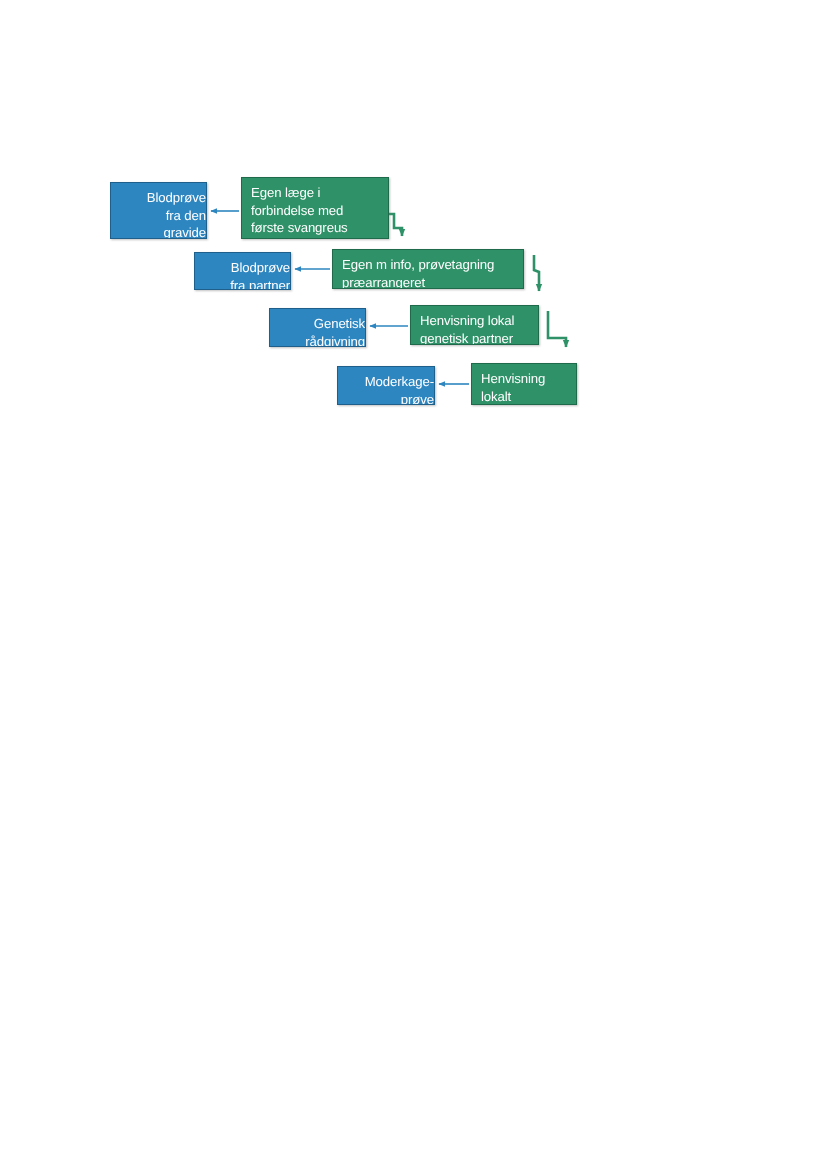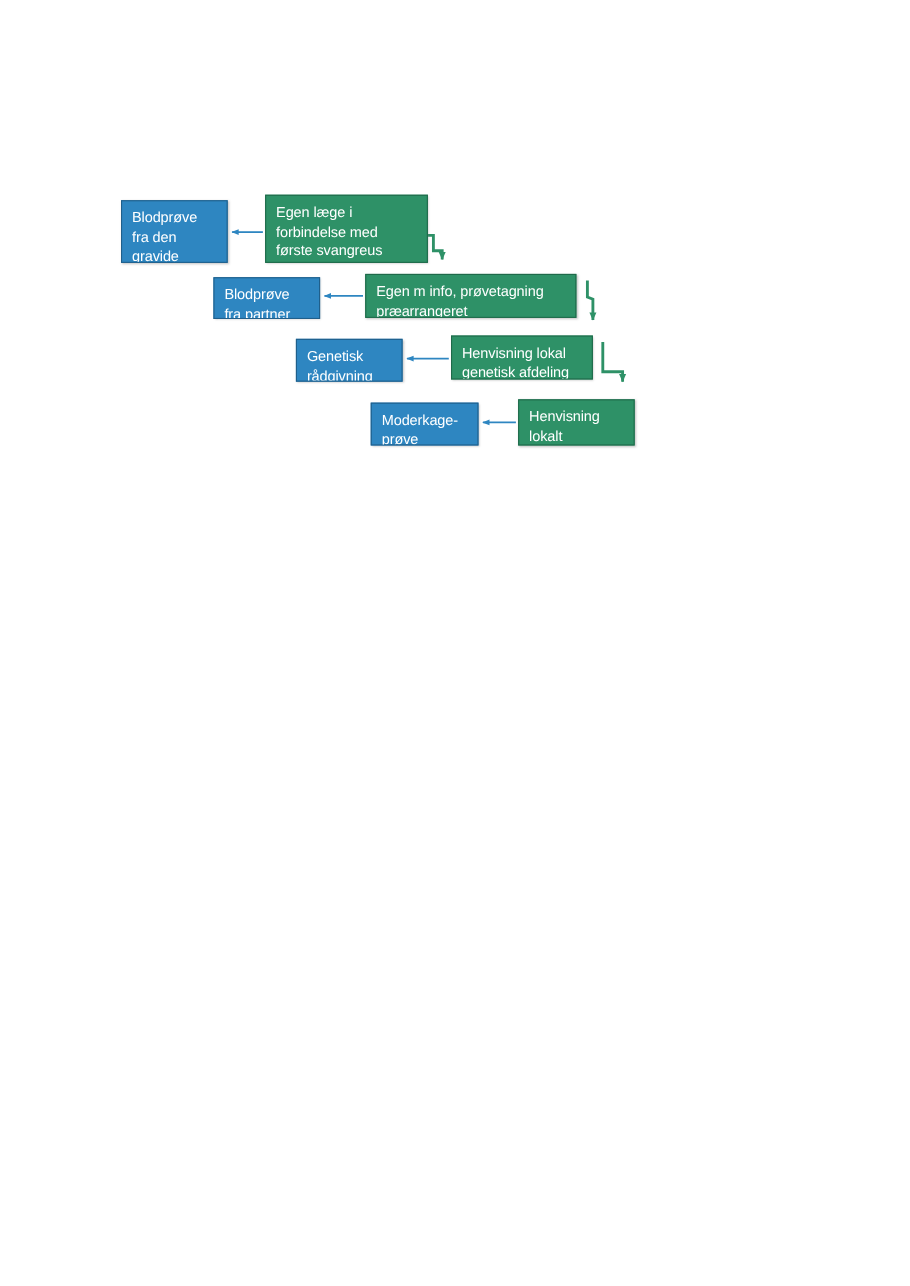--- a/index.html
+++ b/index.html
@@ -36,20 +36,21 @@
     letter-spacing: -0.1px;
     padding: 6px 0 0 9px;
     white-space: pre-line;
     overflow: hidden;
     text-rendering: geometricPrecision;
   }
   .node-blue {
     background: #2E86C1;
     border: 1px solid #1F5F8B;
     box-shadow: 1px 1px 2px rgba(120,120,120,0.45);
+    text-align: right;
   }
   .node-green {
     background: #2E9167;
     border: 1px solid #1F6A4A;
     box-shadow: 1px 1px 2px rgba(120,120,120,0.45);
   }
   svg.connectors {
     position: absolute;
     left: 0;
     top: 0;
@@ -94,21 +95,21 @@
 første svangreus</div>
 
     <div class="node node-blue" style="left:194px; top:252px; width:97px; height:38px;">Blodprøve
 fra partner</div>
     <div class="node node-green" style="left:332px; top:249px; width:192px; height:40px;">Egen m info, prøvetagning
 præarrangeret</div>
 
     <div class="node node-blue" style="left:269px; top:308px; width:97px; height:39px;">Genetisk
 rådgivning</div>
     <div class="node node-green" style="left:410px; top:305px; width:129px; height:40px;">Henvisning lokal
-genetisk afdeling</div>
+genetisk partner</div>
 
     <div class="node node-blue" style="left:337px; top:366px; width:98px; height:39px;">Moderkage-
 prøve</div>
     <div class="node node-green" style="left:471px; top:363px; width:106px; height:42px;">Henvisning lokalt
 fødested</div>
 
   </div>
 </div>
 
 </body></html>

